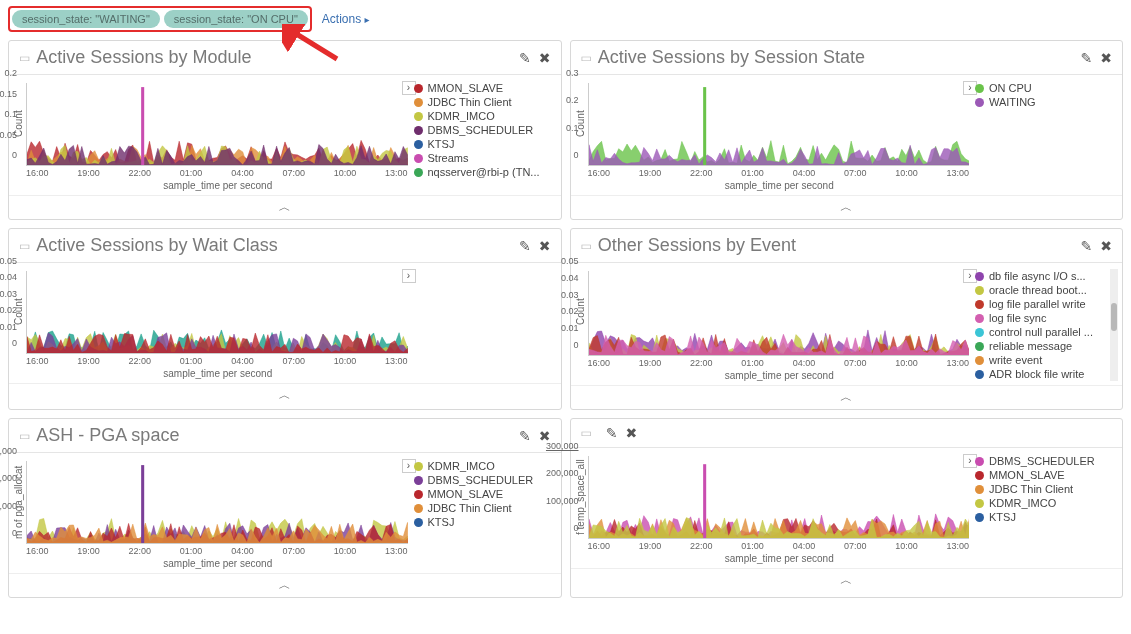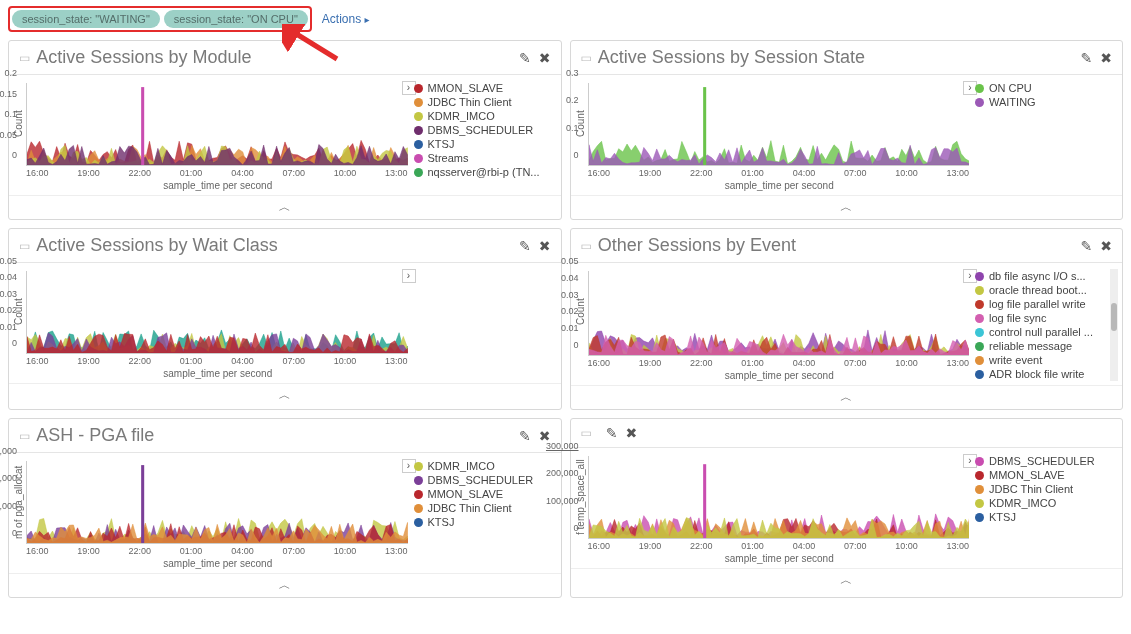--- a/index.html
+++ b/index.html
@@ -479,21 +479,21 @@
               <div class="thumb"></div>
             </div>
           </div>
         </div>
       </div>
       <div class="panel-footer"><span>︿</span></div>
     </div>
     <div class="panel">
       <div class="panel-header">
         <span class="ph-icon">▭</span>
-        <span class="title">ASH - PGA file</span>
+        <span class="title">ASH - PGA space</span>
         <span class="act">✎</span>
         <span class="act">✖</span>
       </div>
       <div class="panel-body">
         <div class="chart-area">
           <div class="ylabel">m of pga_allocat</div>
           <div class="plot-wrap">
             <div class="plot">
               <div class="yticks">
                 <span style="bottom: 0%; top: auto;">0</span>

